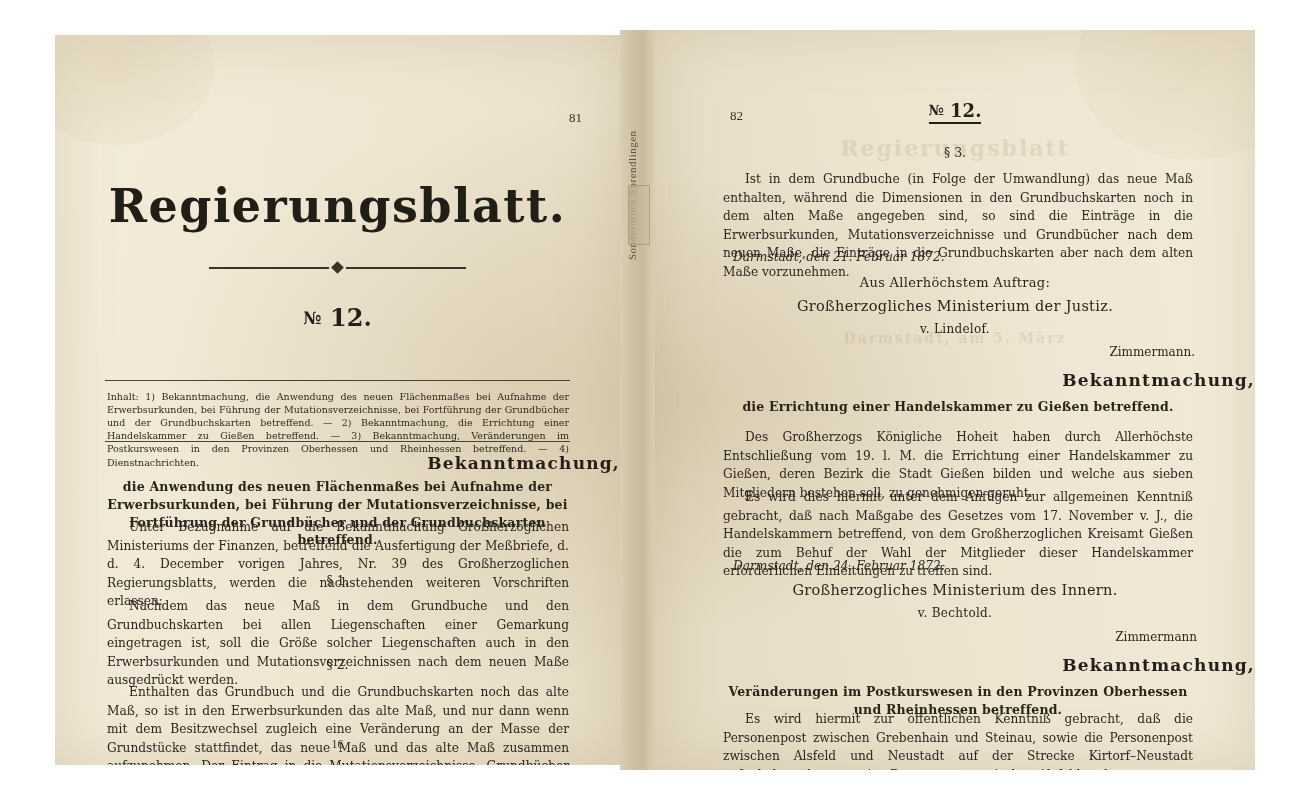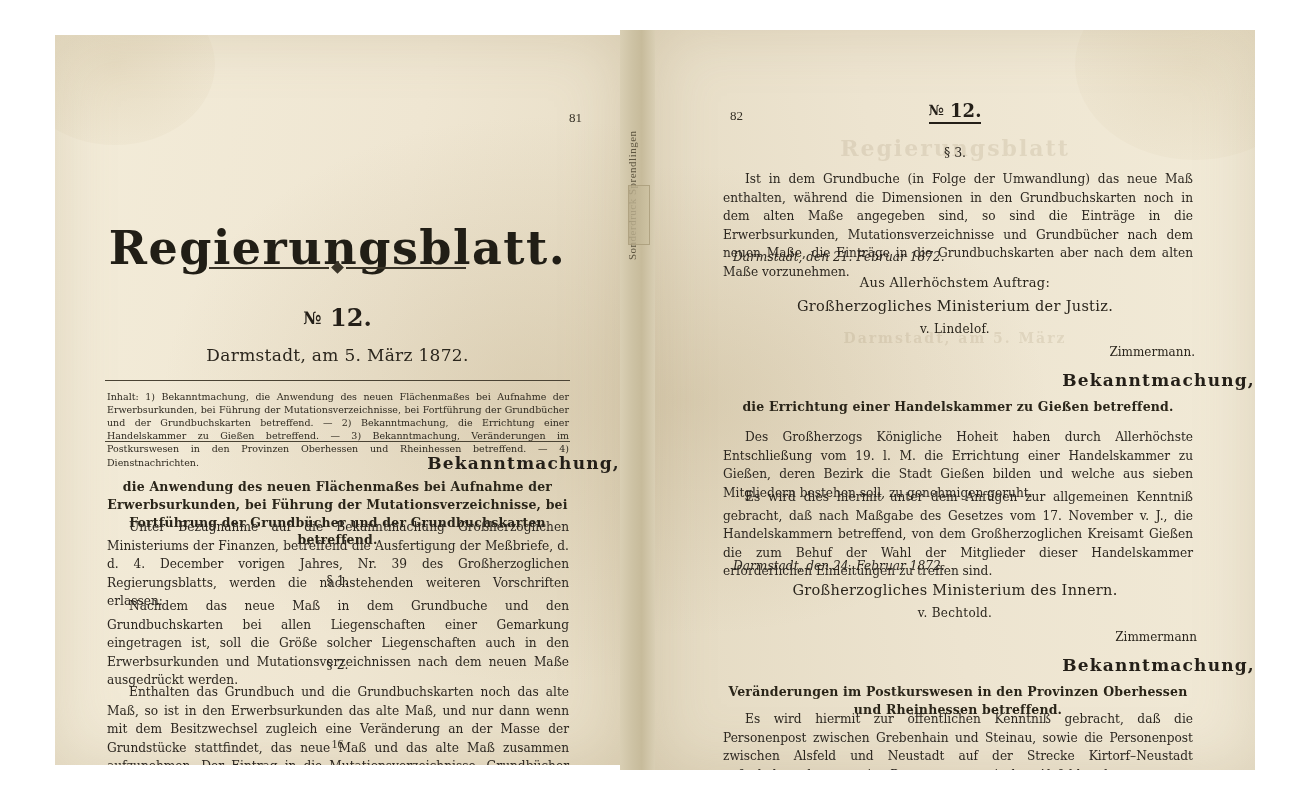--- a/index.html
+++ b/index.html
@@ -106,21 +106,20 @@
   .masthead-big {
     position: absolute;
     width: 100%;
     text-align: center;
     font-size: 46px;
     line-height: 1;
     color: #211e16;
     font-family: "DejaVu Serif", serif;
     font-weight: bold;
     letter-spacing: 1.5px;
-    margin-top: 42px;
   }
   .rule-orn {
     position: absolute;
     display: flex;
     align-items: center;
     justify-content: center;
     width: 100%;
   }
   .rule-orn .bar {
     height: 2px;
@@ -278,21 +277,20 @@
         <span class="bar"></span>
         <span class="dia"></span>
         <span class="bar"></span>
       </div>
 
       <div class="issue-no" style="top:268px;">
         <span class="nr">№</span>
         <span>12.</span>
       </div>
 
-      <div class="dateline" style="top:310px;">Darmstadt, am 5. März 1872.</div>
 
       <div class="hr-thin" style="left:50px; top:345px; width:465px;"></div>
 
       <div class="toc" style="left:52px; top:355px; width:462px;">Inhalt: 1) Bekanntmachung, die Anwendung des neuen Flächenmaßes bei Aufnahme der Erwerbsurkunden, bei Führung der Mutationsverzeichnisse, bei Fortführung der Grundbücher und der Grundbuchskarten betreffend. — 2) Bekanntmachung, die Errichtung einer Handelskammer zu Gießen betreffend. — 3) Bekanntmachung, Veränderungen im Postkurswesen in den Provinzen Oberhessen und Rheinhessen betreffend. — 4) Dienstnachrichten.</div>
 
       <div class="hr-thin" style="left:50px; top:406px; width:465px;"></div>
 
       <div class="sec-title" style="top:418px;">Bekanntmachung,</div>
       <div class="sec-sub" style="left:50px; top:443px; width:465px;">die Anwendung des neuen Flächenmaßes bei Aufnahme der Erwerbsurkunden, bei Führung der Mutationsverzeichnisse, bei Fortführung der Grundbücher und der Grundbuchskarten betreffend.</div>
 

